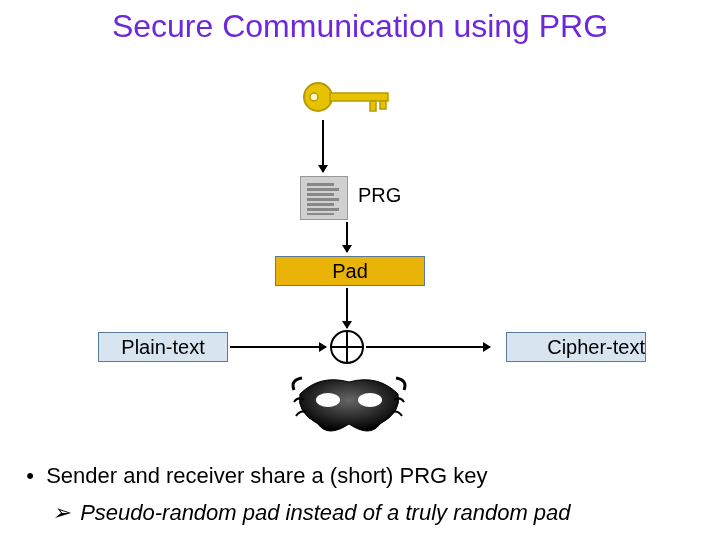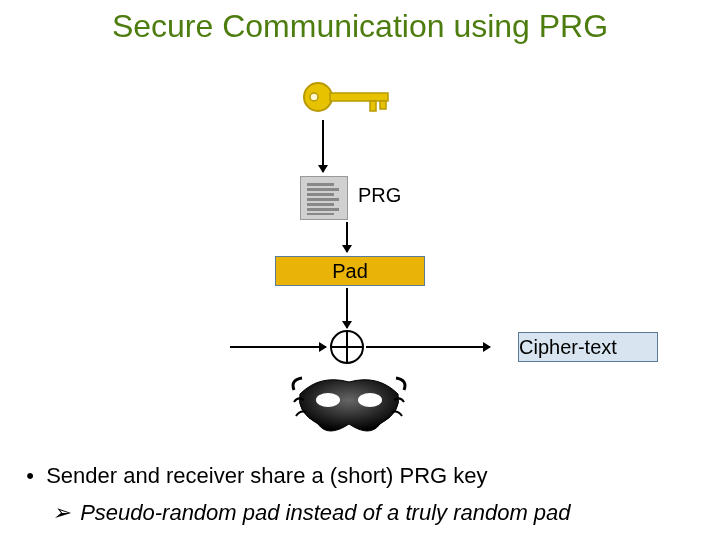--- a/index.html
+++ b/index.html
@@ -1,33 +1,33 @@
 <!DOCTYPE html>
 <html><head>
 <meta charset="utf-8">
 <style>
   * { box-sizing: border-box; margin: 0; padding: 0; }
   html, body { width: 720px; height: 540px; font-family: "Comic Sans MS", "Comic Sans", cursive, sans-serif; background: #fff; }
   .slide { position: relative; width: 720px; height: 540px; }
-  .title { position: absolute; top: 8px; left: 0; right: 0; text-align: center; font-size: 32px; color: #4d7c0f; }
+  .title { position: absolute; top: 8px; left: 0; right: 0; text-align: center; font-size: 32px; color: #6d28d9; }
   .key-icon { position: absolute; top: 76px; left: 300px; width: 100px; height: 42px; }
   .arrow { position: absolute; background: #000; }
   .arrow-v { width: 2px; }
   .arrow-v::after { content: ""; position: absolute; bottom: -1px; left: -4px; border-left: 5px solid transparent; border-right: 5px solid transparent; border-top: 8px solid #000; }
   .arrow-h { height: 2px; }
   .arrow-h.right::after { content: ""; position: absolute; right: -1px; top: -4px; border-top: 5px solid transparent; border-bottom: 5px solid transparent; border-left: 8px solid #000; }
   .prg-box { position: absolute; top: 176px; left: 300px; width: 48px; height: 44px; background: #d0d0d0; border: 1px solid #999; }
   .prg-lines { position: absolute; inset: 4px; overflow: hidden; }
   .prg-lines div { height: 3px; background: #888; margin: 2px 2px; }
   .prg-lines div:nth-child(odd) { width: 70%; }
   .prg-lines div:nth-child(even) { width: 85%; }
   .prg-label { position: absolute; top: 184px; left: 358px; font-size: 20px; }
   .pad-box { position: absolute; top: 256px; left: 275px; width: 150px; height: 30px; border: 1px solid #5a7a9a; background: #eab308; text-align: center; font-size: 20px; line-height: 28px; }
   .plain-box { position: absolute; top: 332px; left: 98px; width: 130px; height: 30px; border: 1px solid #5a7a9a; background: #d8e4f0; text-align: center; font-size: 20px; line-height: 28px; }
-  .cipher-box { position: absolute; top: 332px; left: 518px; width: 140px; height: 30px; border: 1px solid #5a7a9a; background: #d8e4f0; text-align: left; font-size: 20px; line-height: 28px; }
+  .cipher-box { position: absolute; top: 332px; left: 506px; width: 140px; height: 30px; border: 1px solid #5a7a9a; background: #d8e4f0; text-align: right; font-size: 20px; line-height: 28px; }
   .xor { position: absolute; top: 330px; left: 330px; width: 34px; height: 34px; }
   .xor-circle { width: 34px; height: 34px; border: 2px solid #000; border-radius: 50%; position: relative; }
   .xor-circle::before { content: ""; position: absolute; top: 0; bottom: 0; left: 50%; width: 2px; margin-left: -1px; background: #000; }
   .xor-circle::after { content: ""; position: absolute; left: 0; right: 0; top: 50%; height: 2px; margin-top: -1px; background: #000; }
   .mask { position: absolute; top: 372px; left: 290px; width: 118px; height: 70px; }
   .bullet-row { position: absolute; left: 20px; right: 20px; font-size: 22px; line-height: 1.3; }
   .bullet-dot { display: inline-block; width: 20px; text-align: center; vertical-align: top; }
   .sub-bullet-row { position: absolute; left: 52px; right: 20px; font-size: 22px; }
   .arrow-head { display: inline-block; width: 22px; color: #000; }
 </style>
@@ -61,20 +61,21 @@
     </div>
   </div>
   <div class="prg-label">PRG</div>
 
   <div class="arrow arrow-v" style="top:222px; left:346px; height:30px;"></div>
 
   <div class="pad-box"><span>Pad</span></div>
 
   <div class="arrow arrow-v" style="top:288px; left:346px; height:40px;"></div>
 
+  <div class="plain-box"><span>Plain-text</span></div>
 
   <div class="arrow arrow-h right" style="top:346px; left:230px; width:96px;"></div>
 
   <div class="xor">
       <div class="xor-circle"></div>
     </div>
 
   <div class="arrow arrow-h right" style="top:346px; left:366px; width:124px;"></div>
 
   <div class="cipher-box"><span>Cipher-text</span></div>

